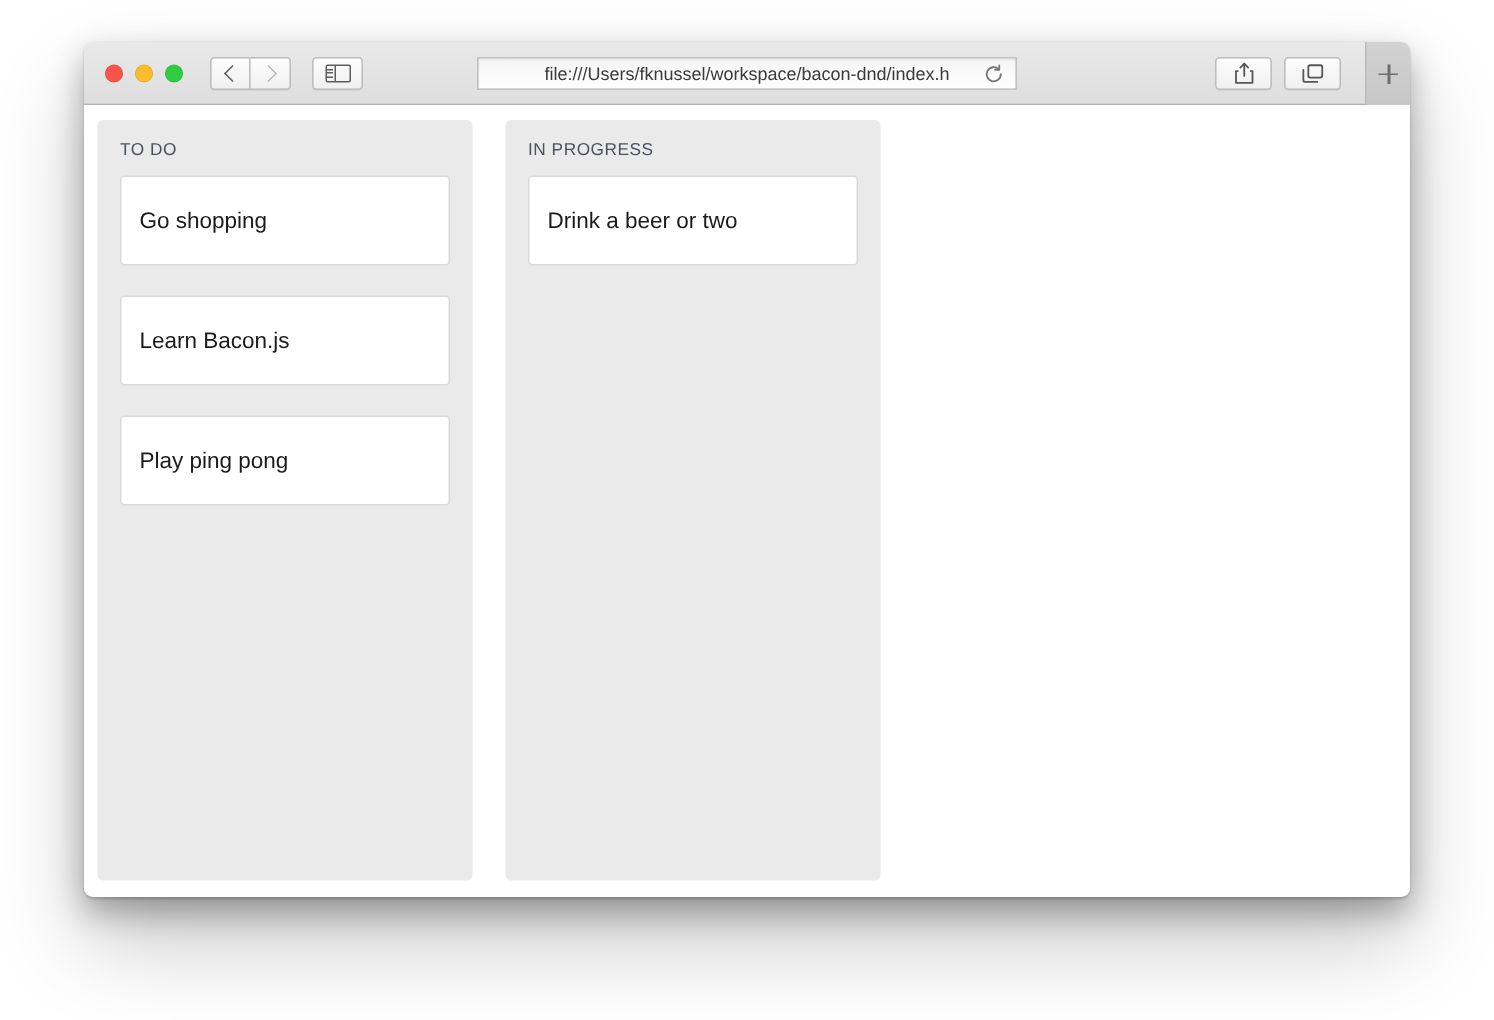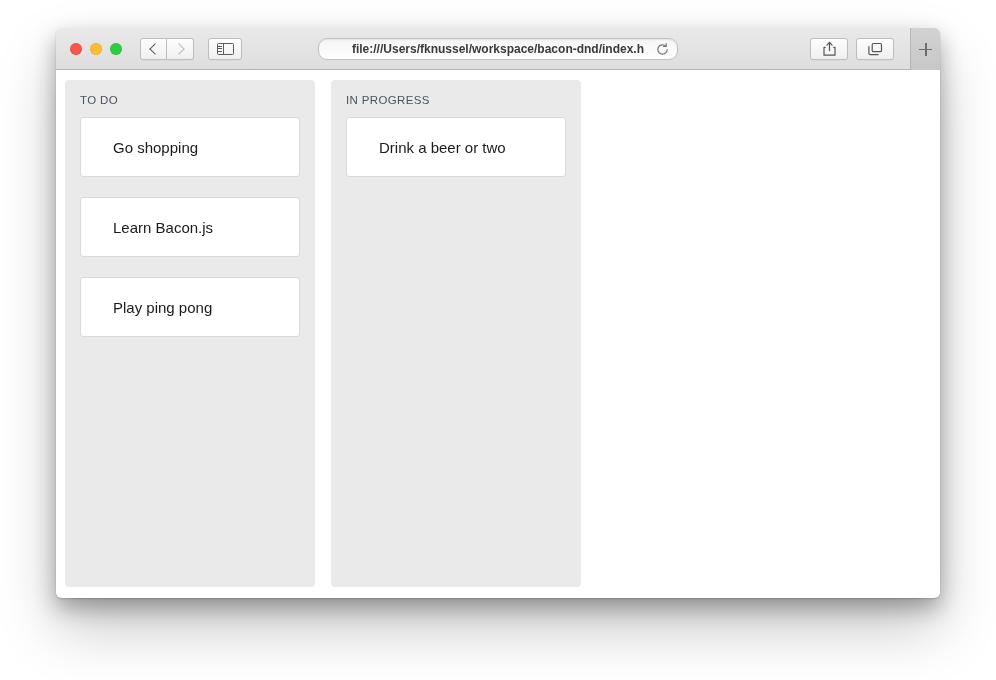--- a/index.html
+++ b/index.html
@@ -127,27 +127,26 @@
   
   #address-bar {
     position: absolute;
     left: 50%;
     transform: translateX(-50%);
     top: 10px;
     width: 360px;
     height: 22px;
     background: linear-gradient(to bottom, #f4f4f4 0%, #fbfbfb 60%, #ffffff 100%);
     border: 1px solid #c0c0c0;
-    border-radius: 9px;
+    border-radius: 0;
     box-shadow: inset 0 1px 1.5px rgba(0,0,0,0.07);
     display: flex;
     align-items: center;
     justify-content: center;
     box-sizing: border-box;
-    font-weight: bold;
   }
   #address-text {
     font-size: 12px;
     color: #3a3a3a;
     white-space: nowrap;
     overflow: hidden;
     max-width: 296px;
     text-overflow: clip;
     line-height: 20px;
   }
@@ -198,21 +197,21 @@
   #page-content {
     position: relative;
     height: 527px;
     background: #ffffff;
     padding: 10px 0 0 9px;
     box-sizing: border-box;
   }
 
   #board {
     display: flex;
-    gap: 16px;
+    gap: 22px;
     align-items: flex-start;
   }
 
   .column {
     width: 250px;
     height: 507px;
     background: #eaeaea;
     border-radius: 4px;
     padding: 14px 15px 0 15px;
     box-sizing: border-box;
@@ -227,21 +226,21 @@
   }
 
   .card {
     background: #ffffff;
     border: 1px solid #d9d9d9;
     border-radius: 3px;
     height: 60px;
     margin-bottom: 20px;
     display: flex;
     align-items: center;
-    padding-left: 32px;
+    padding-left: 12px;
     box-sizing: border-box;
     font-size: 15px;
     color: #1b1b1b;
   }
   .card:last-child { margin-bottom: 0; }
 </style>
 </head>
 <body>
 
 <div id="stage">

